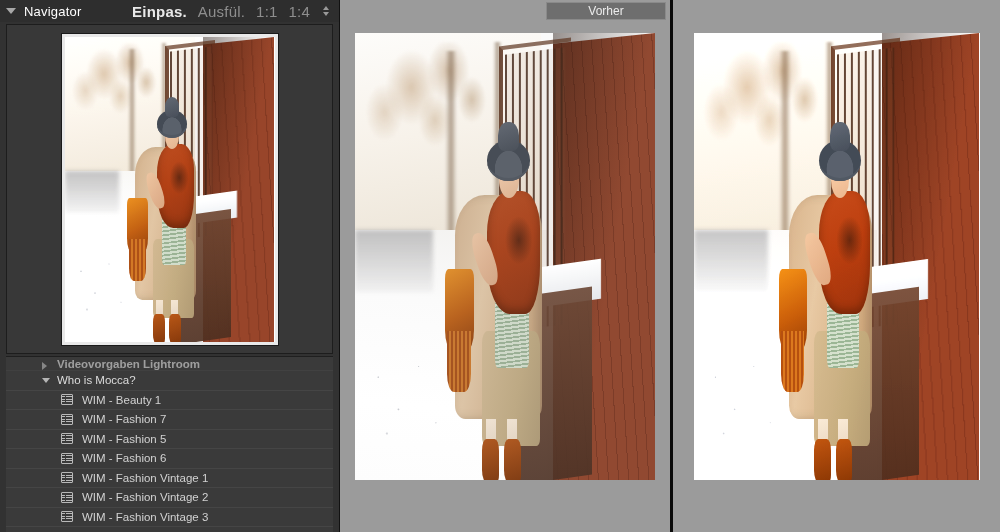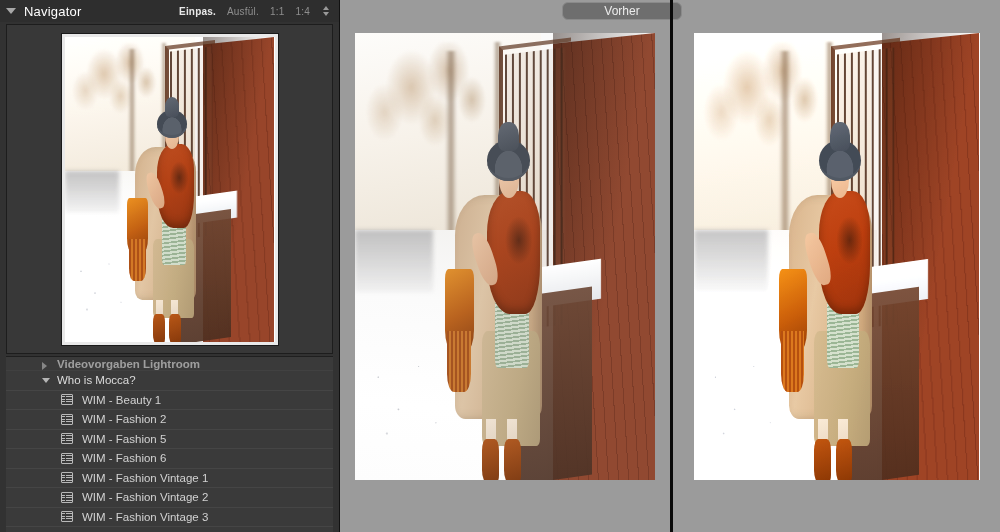--- a/index.html
+++ b/index.html
@@ -35,21 +35,21 @@
     border-top: 6px solid #a8a8a8;
     margin-right: 8px;
     flex: 0 0 auto;
   }
   .nav-title {
     color: #ffffff; font-size: 13px; letter-spacing: .2px;
   }
   .nav-zooms {
     margin-left: auto; display: flex; align-items: center; gap: 11px;
   }
-  .zoom-lbl { font-size: 10px; color: #8e8e8e; letter-spacing: .2px; }
+  .zoom-lbl { font-size: 15px; color: #8e8e8e; letter-spacing: .2px; }
   .zoom-lbl.active { color: #e8e8e8; font-weight: bold; }
   .stepper { display: flex; flex-direction: column; gap: 2px; margin-left: 2px; }
   .st-up, .st-dn { width: 0; height: 0; border-left: 3.5px solid transparent; border-right: 3.5px solid transparent; }
   .st-up { border-bottom: 4px solid #9a9a9a; }
   .st-dn { border-top: 4px solid #9a9a9a; }
 
   
   .nav-box {
     position: absolute; left: 6px; top: 24px;
     width: 327px; height: 330px;
@@ -126,21 +126,21 @@
     position: absolute; left: 330px; top: 0; bottom: 0;
     width: 3px; background: #0a0a0a;
   }
   .tag {
     position: absolute; top: 2px; height: 18px;
     background: #6e6e6e;
     border: 1px solid #8a8a8a;
     color: #ececec; font-size: 12px;
     display: flex; align-items: center; justify-content: center;
   }
-  .tag.before { left: 222px; width: 120px; border-radius: 6px; }
+  .tag.before { left: 206px; width: 120px; }
   .tag.after  { left: 338px; width: 140px; margin-top: 28px; }
 
   .pane {
     position: absolute; top: 22px; bottom: 0;
     background: #9b9b9b;
     display: flex; align-items: flex-start; justify-content: center;
   }
   .pane.left-pane  { left: 0;   width: 330px; }
   .pane.right-pane { left: 333px; right: 0; }
 
@@ -383,21 +383,21 @@
         <span class="gtri"></span>
         <span class="glabel">Who is Mocca?</span>
       </div>
 
       <div class="prow item">
         <span class="pico"></span>
         <span class="plabel">WIM - Beauty 1</span>
       </div>
       <div class="prow item">
         <span class="pico"></span>
-        <span class="plabel">WIM - Fashion 2</span>
+        <span class="plabel">WIM - Fashion 7</span>
       </div>
       <div class="prow item">
         <span class="pico"></span>
         <span class="plabel">WIM - Fashion 5</span>
       </div>
       <div class="prow item">
         <span class="pico"></span>
         <span class="plabel">WIM - Fashion 6</span>
       </div>
       <div class="prow item">

